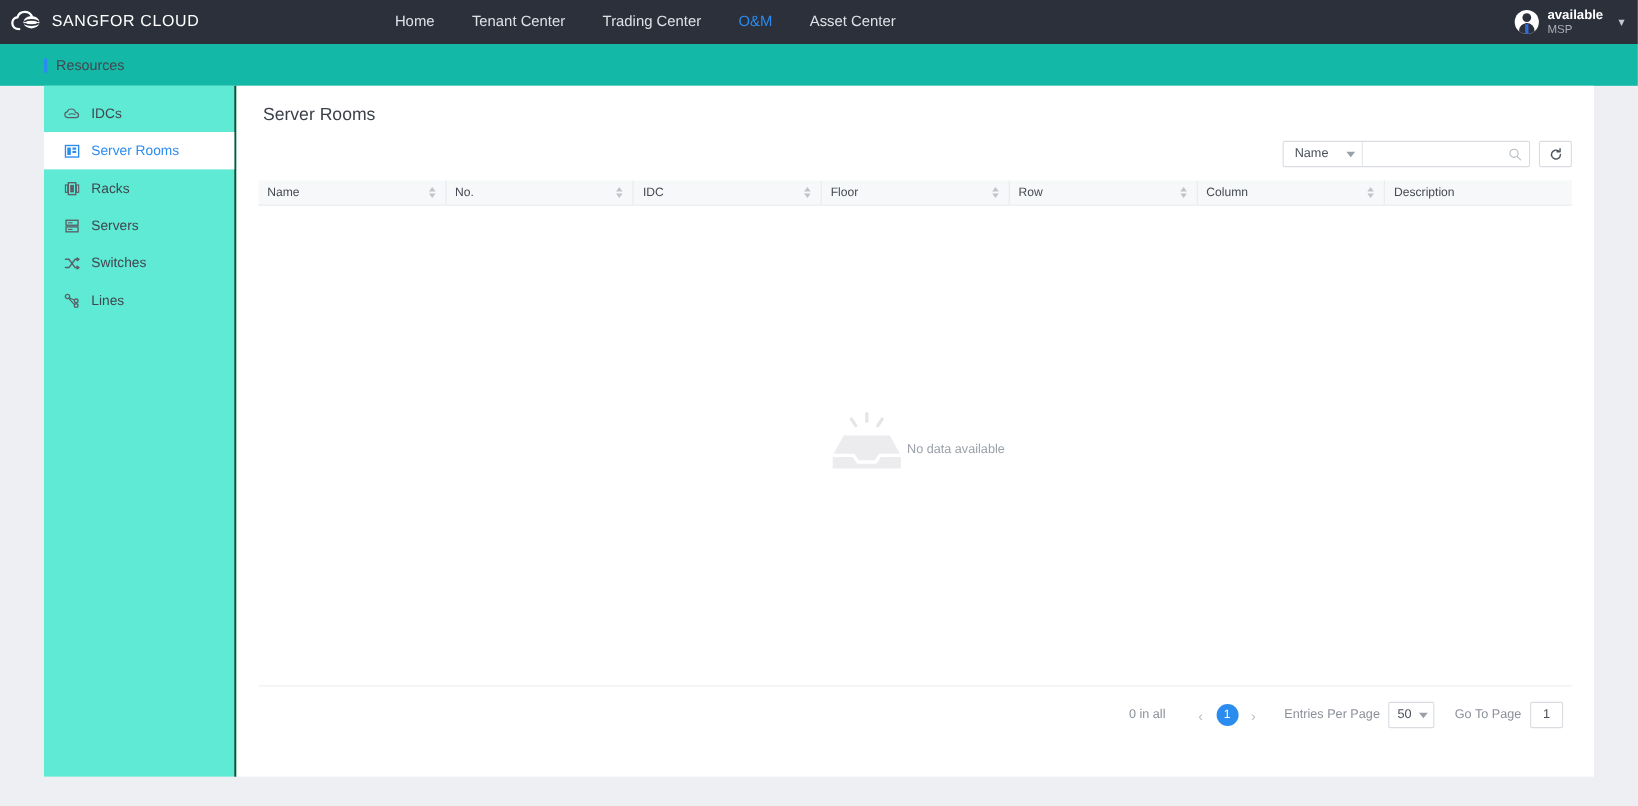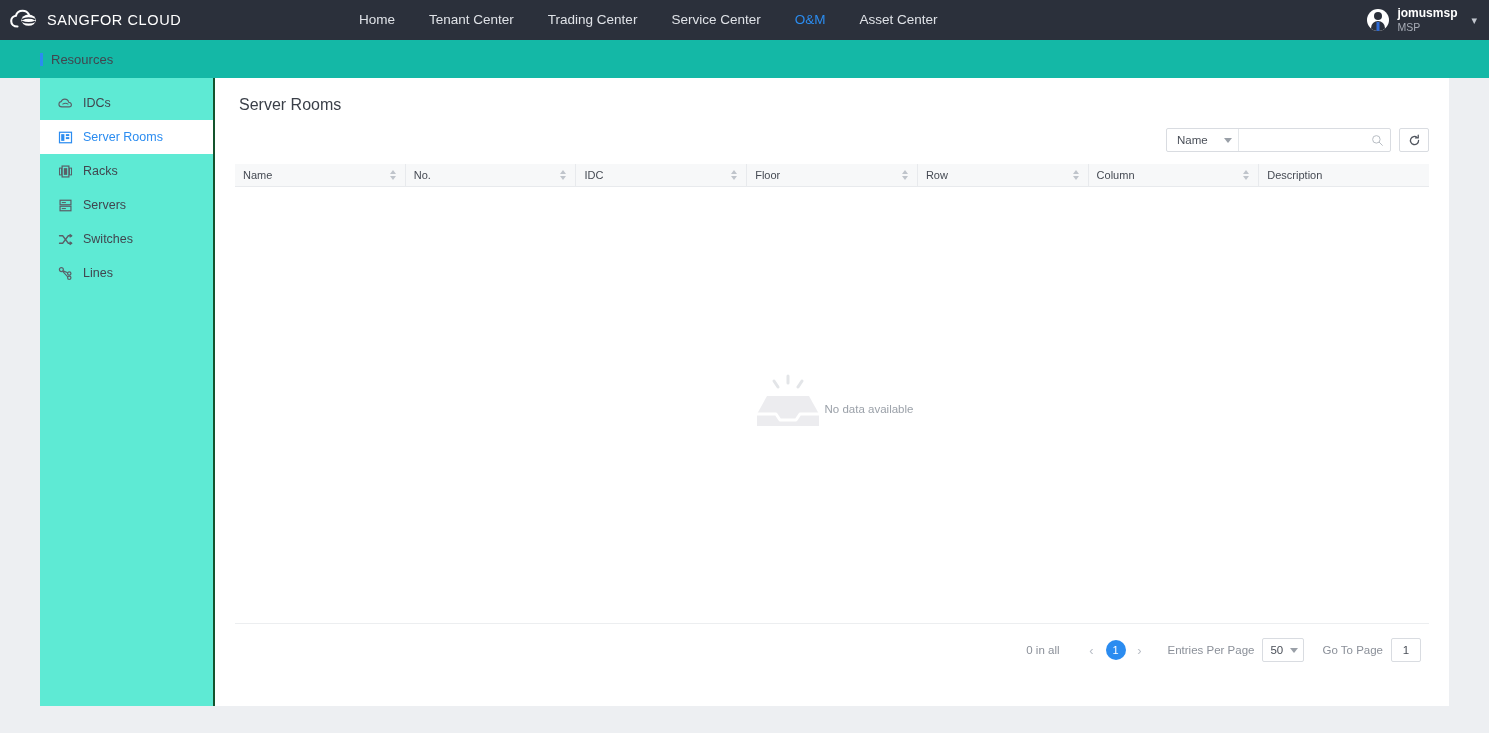--- a/index.html
+++ b/index.html
@@ -189,33 +189,32 @@
         <path d="M12.6 12.6 C15 14.2 22.2 14.2 24.6 12.6" fill="none" stroke="#2b303b" stroke-width="1.5" stroke-linecap="round"></path>
       </svg>
     </span>
     <span class="brand-name">SANGFOR CLOUD</span>
   </div>
 
   <div class="nav">
     <div class="nav-item">Home</div>
     <div class="nav-item">Tenant Center</div>
     <div class="nav-item">Trading Center</div>
-    <div class="nav-item">Service Center</div>
     <div class="nav-item active">O&amp;M</div>
     <div class="nav-item">Asset Center</div>
   </div>
 
   <div class="user-area">
     <span class="avatar">
       <span class="avatar-head"></span>
       <span class="avatar-body"></span>
       <span class="avatar-tie"></span>
     </span>
     <span class="user-text">
-      <span class="user-name">jomusmsp</span>
+      <span class="user-name">available</span>
       <span class="user-role">MSP</span>
     </span>
     <span class="chev">▾</span>
   </div>
 </div>
 
 <div class="crumbbar">
   <span class="crumb-tick"></span>
   <span class="crumb-text">Resources</span>
 </div>

